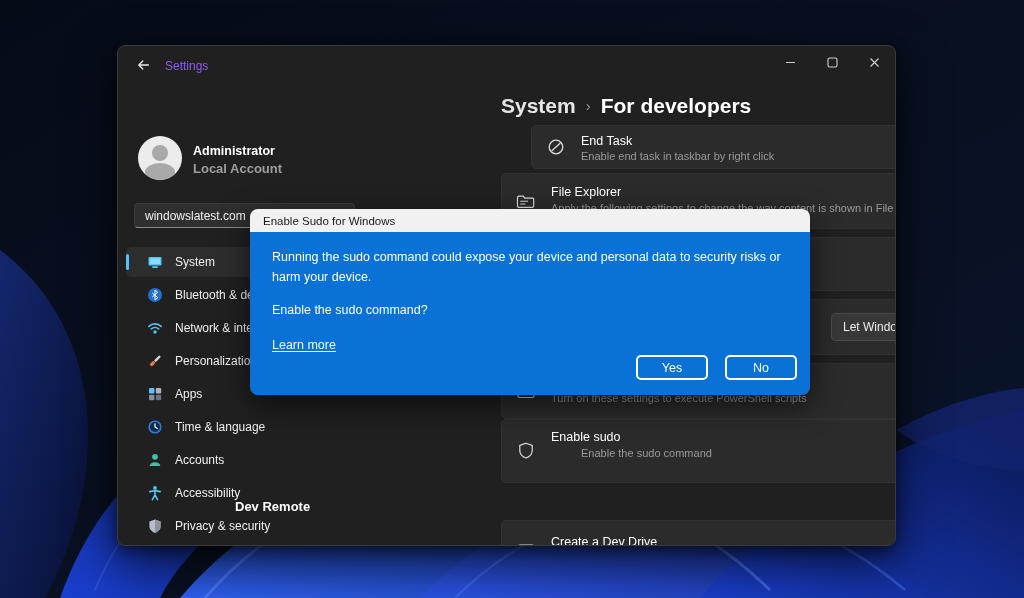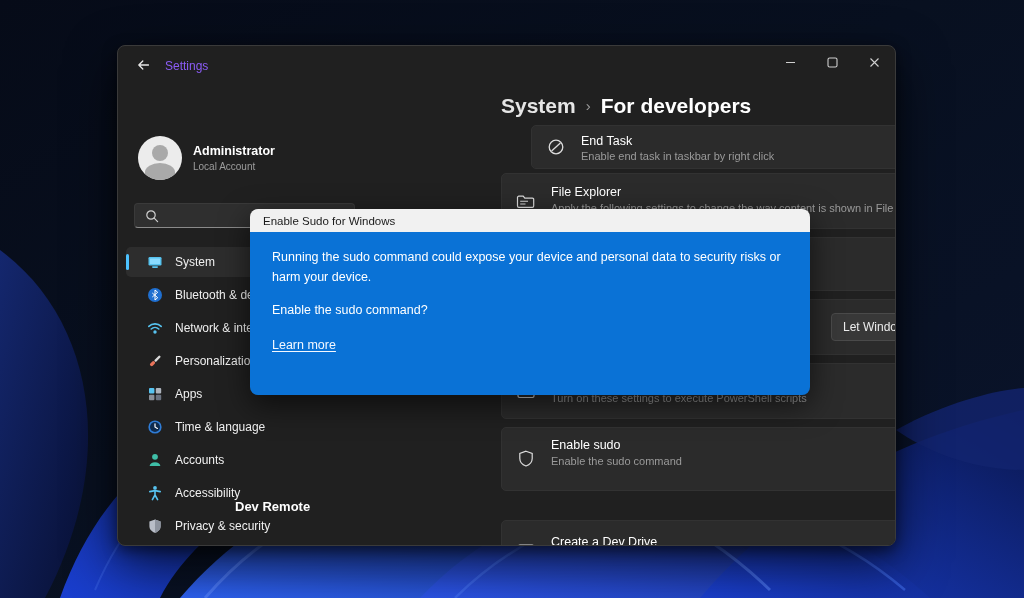--- a/index.html
+++ b/index.html
@@ -24,21 +24,21 @@
   .caption-btns { position:absolute; right:0; top:0; height:32px; display:flex; }
   .cap-btn { width:42px; height:32px; display:flex; align-items:center; justify-content:center; }
 
   
   .sidebar { position:absolute; left:0; top:40px; width:266px; bottom:0; }
   .avatar { position:absolute; left:20px; top:50px; width:44px; height:44px; border-radius:50%;
             background:#ececec; overflow:hidden; }
   .avatar .head { position:absolute; left:14px; top:9px; width:16px; height:16px; border-radius:50%; background:#a9a9a9; }
   .avatar .body { position:absolute; left:7px; top:27px; width:30px; height:18px; border-radius:50% 50% 0 0; background:#a9a9a9; }
   .acct-name { position:absolute; left:75px; top:58px; font-size:12.5px; font-weight:700; color:#fff; }
-  .acct-type { position:absolute; left:75px; top:75px; font-size:10px; color:#9d9d9d; }
+  .acct-type { position:absolute; left:75px; top:75px; font-size:13px; color:#9d9d9d;font-weight:bold; }
 
   .search { position:absolute; left:16px; top:117px; width:221px; height:25px; background:#2f2f2f;
             border:1px solid #3a3a3a; border-bottom:1px solid #8a8a8a; border-radius:4px;
             display:flex; align-items:center; padding:0 8px 0 10px; }
   .search-text { flex:1; font-size:12px; color:#f2f2f2; white-space:nowrap; overflow:hidden;
                  text-decoration:underline wavy #d24b4b 1px; text-underline-offset:3px; }
 
   .nav { position:absolute; left:8px; top:161px; width:250px; }
   .nav-item { position:relative; height:30px; margin-bottom:3px; border-radius:5px;
               display:flex; align-items:center; padding-left:21px; }
@@ -150,20 +150,21 @@
 
     <div class="sidebar">
       <div class="avatar">
         <div class="head"></div>
         <div class="body"></div>
       </div>
       <div class="acct-name">Administrator</div>
       <div class="acct-type">Local Account</div>
 
       <div class="search">
+        <div class="search-text">windowslatest.com</div>
         <svg width="14" height="14" viewBox="0 0 14 14">
           <circle cx="6" cy="6" r="4.2" fill="none" stroke="#cfcfcf" stroke-width="1.2"></circle>
           <line x1="9.2" y1="9.2" x2="12.6" y2="12.6" stroke="#cfcfcf" stroke-width="1.2" stroke-linecap="round"></line>
         </svg>
       </div>
 
       <div class="nav">
 
         <div class="nav-item active">
           <div class="accent-bar" style="background:#4cc2ff"></div>
@@ -306,26 +307,26 @@
       <div class="card" style="left:383px; top:317px; height:56px;">
         <svg class="card-ico" viewBox="0 0 20 20">
           <rect x="2" y="3.5" width="16" height="13" rx="1.4" fill="none" stroke="#dcdcdc" stroke-width="1.2"></rect>
           <path d="M5 8 L8 10.5 L5 13 M9 13 H13" fill="none" stroke="#dcdcdc" stroke-width="1.2" stroke-linecap="round" stroke-linejoin="round"></path>
         </svg>
         <div class="row-title" style="top:11px;">PowerShell</div>
         <div class="row-sub" style="top:28px;">Turn on these settings to execute PowerShell scripts</div>
 
       </div>
 
-      <div class="card" style="left:383px; top:381px; height:64px;">
+      <div class="card" style="left:383px; top:373px; height:64px;">
         <svg class="card-ico" viewBox="0 0 20 20">
           <path d="M10 2.2 L16.2 4.4 V9.4 C16.2 13.3 13.6 15.6 10 17 C6.4 15.6 3.8 13.3 3.8 9.4 V4.4 Z" fill="none" stroke="#dcdcdc" stroke-width="1.2"></path>
         </svg>
         <div class="row-title" style="top:10px;">Enable sudo</div>
-        <div class="row-sub" style="top:27px;">Enable the sudo command</div>
+        <div class="row-sub" style="top:27px;margin-left:30px;">Enable the sudo command</div>
 
       </div>
 
       <div class="section-label" style="top:453px;">Dev Remote</div>
 
       <div class="card" style="left:383px; top:474px; height:52px;">
         <svg class="card-ico" viewBox="0 0 20 20" style="top:22px; transform:none;">
           <rect x="2.5" y="2" width="15" height="9" rx="1.4" fill="none" stroke="#dcdcdc" stroke-width="1.2"></rect>
           <circle cx="14.5" cy="6.5" r="1" fill="#dcdcdc"></circle>
         </svg>
@@ -337,16 +338,20 @@
   </div>
 
   <div class="dialog">
     <div class="dlg-titlebar" style="background:#f1f1f1">
       <span class="dlg-title">Enable Sudo for Windows</span>
     </div>
     <div class="dlg-body" style="background:#0a72d6">
       <div class="dlg-text">Running the sudo command could expose your device and personal data to security risks or harm your device.</div>
       <div class="dlg-question">Enable the sudo command?</div>
       <a class="dlg-link">Learn more</a>
+      <div class="dlg-btns">
+        <button class="dlg-btn">Yes</button>
+        <button class="dlg-btn">No</button>
+      </div>
     </div>
   </div>
 
 </div>
 
 </body></html>

